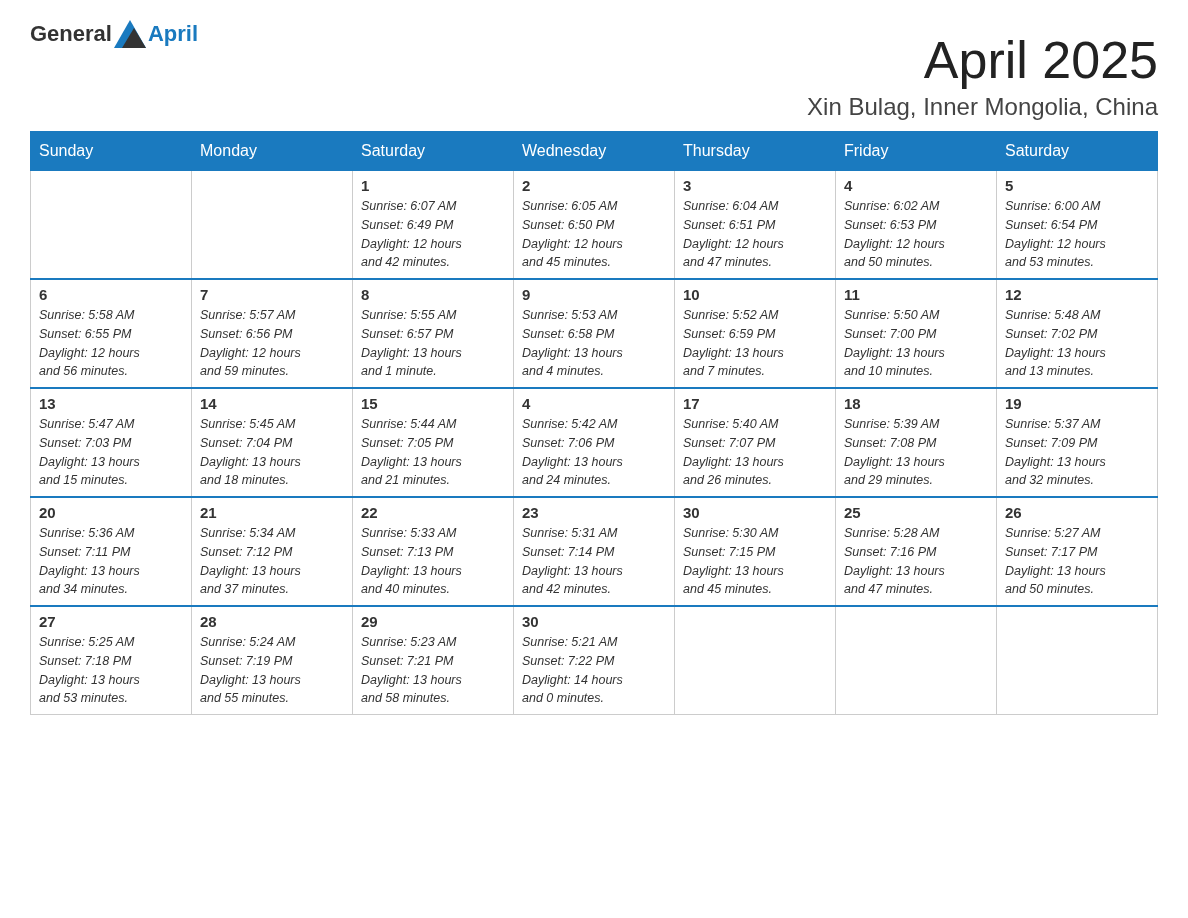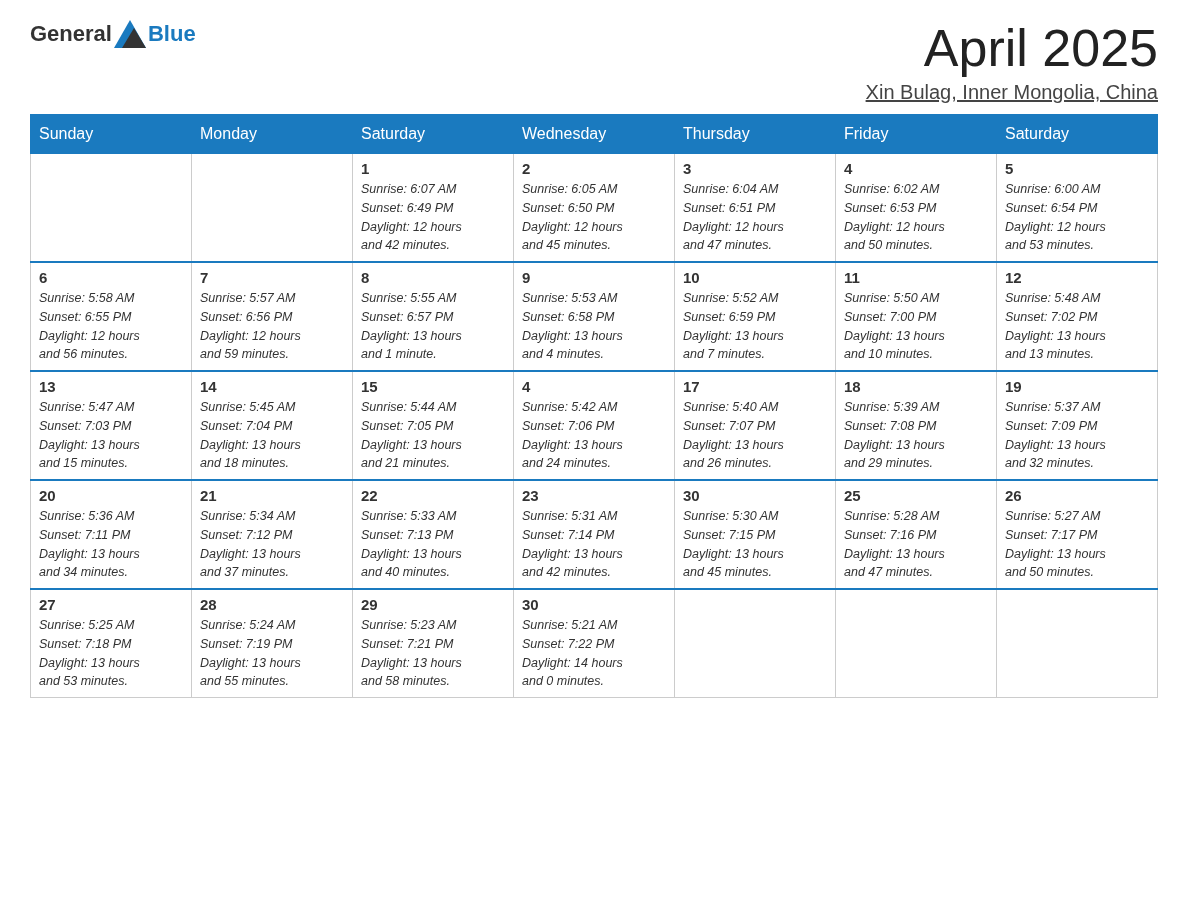--- a/index.html
+++ b/index.html
@@ -33,26 +33,26 @@
       display: inline-block;
     }
     .title-area {
       text-align: right;
     }
     .month-title {
       font-size: 52px;
       font-weight: normal;
       color: #222;
       line-height: 1.1;
+      margin-top: 12px;
     }
     .location-title {
-      font-size: 20px;
+      font-size: 24px;
       color: #444;
       margin-top: 4px;
-      text-decoration: underline;
     }
     .calendar-table {
       width: 100%;
       border-collapse: collapse;
       margin-top: 10px;
     }
     .calendar-table th {
       background-color: #1a7abf;
       color: #fff;
       padding: 10px 8px;
@@ -92,21 +92,21 @@
 </head>
 <body>
 
 <div class="header-area">
   <div class="logo">
     <span class="logo-general">General</span>
     <svg class="logo-icon" viewBox="0 0 32 28" xmlns="http://www.w3.org/2000/svg">
       <polygon points="0,28 16,0 32,28" fill="#1a7abf"></polygon>
       <polygon points="8,28 20,8 32,28" fill="#333"></polygon>
     </svg>
-    <span class="logo-blue">Blue</span>
+    <span class="logo-blue">April</span>
   </div>
   <div class="title-area">
     <div class="month-title">April 2025</div>
     <div class="location-title">Xin Bulag, Inner Mongolia, China</div>
   </div>
 </div>
 
 <table class="calendar-table">
   <thead>
     <tr>

